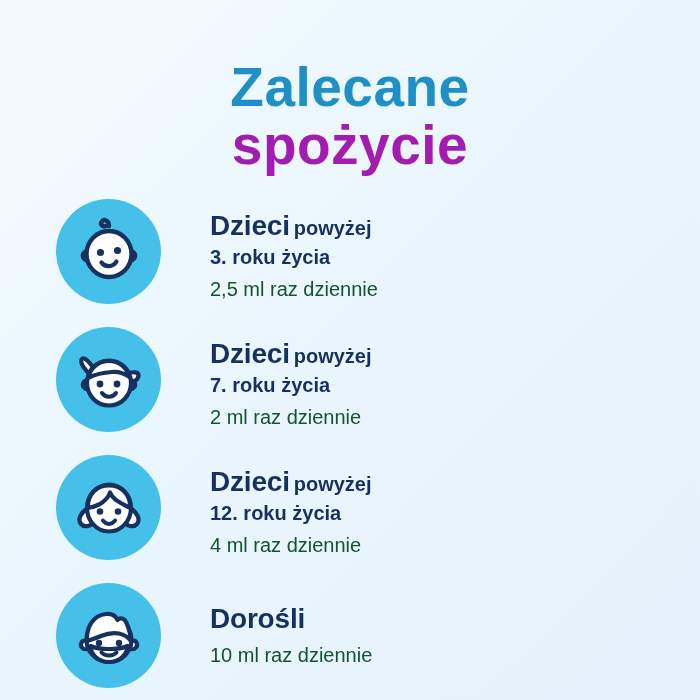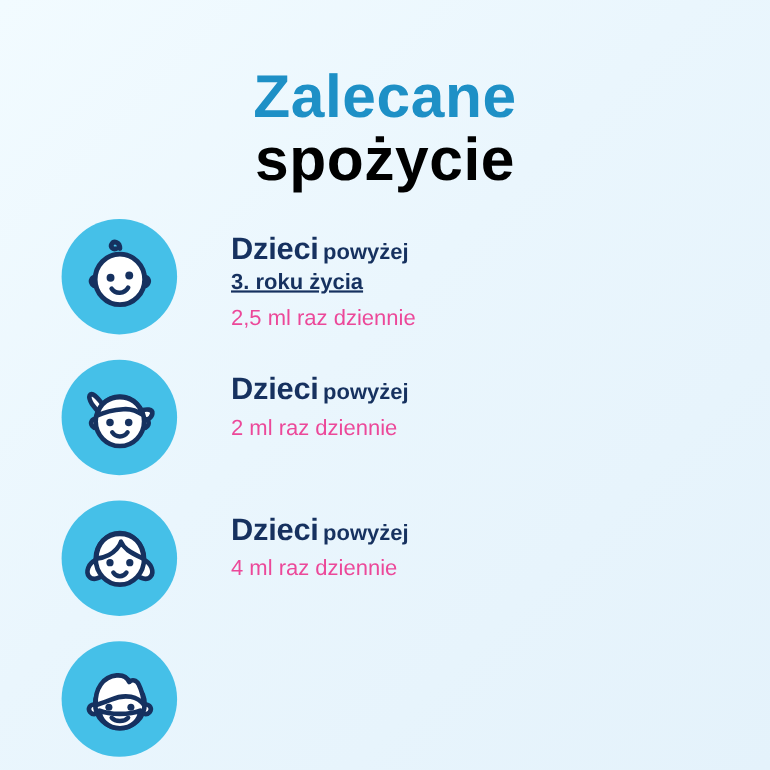--- a/index.html
+++ b/index.html
@@ -31,21 +31,21 @@
   }
 
   .title-line {
     font-weight: 700;
     font-size: 55px;
     line-height: 58px;
     letter-spacing: 0.5px;
   }
 
   .title-line-1 { color: #1e90c6; }
-  .title-line-2 { color: #000000; }
+  .title-line-2 { color: #a21caf; }
 
   
   .rows {
     position: absolute;
     top: 183px;
     left: 0;
     width: 700px;
   }
 
   .row {
@@ -92,27 +92,26 @@
     font-weight: 700;
     margin-left: 4px;
   }
 
   .row-subheading {
     font-size: 20px;
     font-weight: 700;
     margin-top: 7px;
     line-height: 1.05;
     white-space: nowrap;
-    text-decoration: underline;
   }
 
   .row-dose {
     font-size: 20px;
     font-weight: 400;
-    color: #ec4899;
+    color: #14532d;
     margin-top: 10px;
     white-space: nowrap;
   }
 
   .row.adult .row-text { padding-top: 22px; }
   .row.adult .row-dose { margin-top: 11px; }
 </style>
 </head>
 <body>
 
@@ -161,20 +160,21 @@
           </g>
           <circle cx="31" cy="44" r="3.4" fill="#16315f"></circle>
           <circle cx="48" cy="44" r="3.4" fill="#16315f"></circle>
           <path d="M33 53 C36.5 58 43.5 58 47 53" fill="none" stroke="#16315f" stroke-width="4" stroke-linecap="round"></path>
         </svg>
       </div>
       <div class="row-text">
         <div class="row-heading">
           <span class="heading-strong">Dzieci</span><span class="heading-small">powyżej</span>
         </div>
+        <div class="row-subheading">7. roku życia</div>
         <div class="row-dose">2 ml raz dziennie</div>
       </div>
     </div>
 
     <div class="row">
       <div class="icon-badge">
         <svg width="80" height="80" viewBox="0 0 80 80">
           <g fill="#ffffff" stroke="#16315f" stroke-width="4.2" stroke-linecap="round" stroke-linejoin="round">
             <path d="M18 41 C11.5 44 8.5 52 12 56 C15.5 60 22 58 25 54 Z"></path>
             <path d="M62 41 C68.5 44 71.5 52 68 56 C64.5 60 58 58 55 54 Z"></path>
@@ -183,35 +183,42 @@
           </g>
           <circle cx="31" cy="43.5" r="3.3" fill="#16315f"></circle>
           <circle cx="49" cy="43.5" r="3.3" fill="#16315f"></circle>
           <path d="M34 52.5 C37 57 43 57 46 52.5" fill="none" stroke="#16315f" stroke-width="4" stroke-linecap="round"></path>
         </svg>
       </div>
       <div class="row-text">
         <div class="row-heading">
           <span class="heading-strong">Dzieci</span><span class="heading-small">powyżej</span>
         </div>
+        <div class="row-subheading">12. roku życia</div>
         <div class="row-dose">4 ml raz dziennie</div>
       </div>
     </div>
 
     <div class="row adult">
       <div class="icon-badge">
         <svg width="80" height="80" viewBox="0 0 80 80">
           <g fill="#ffffff" stroke="#16315f" stroke-width="4.2" stroke-linecap="round" stroke-linejoin="round">
             <path d="M17.5 44.5 C12.5 44 10.5 48.5 13 51.5 C15 54 18.5 53.5 19.5 52"></path>
             <path d="M62.5 44.5 C67.5 44 69.5 48.5 67 51.5 C65 54 61.5 53.5 60.5 52"></path>
             <ellipse cx="40" cy="44" rx="22.5" ry="22"></ellipse>
             <path d="M18 45 C17 30 25 19 37 18 C44 17.4 47 20.5 48.5 24 C51 21.5 55 22 57 26 C60 32 61.5 38.5 62 45 C59 41 55 38.5 50 37.5 C45 36.5 38 37.5 32 40 C26 42.5 21 44 18 45 Z"></path>
             <path d="M21.5 50 C26 52 33 53 40 53 C47 53 54 52 58.5 50 C58.5 58 51 66 40 66 C29 66 21.5 58 21.5 50 Z"></path>
           </g>
           <circle cx="30" cy="47" r="3.2" fill="#16315f"></circle>
           <circle cx="50" cy="47" r="3.2" fill="#16315f"></circle>
           <path d="M32.5 56.5 C36 60.5 44 60.5 47.5 56.5" fill="none" stroke="#16315f" stroke-width="4" stroke-linecap="round"></path>
         </svg>
       </div>
+      <div class="row-text">
+        <div class="row-heading">
+          <span class="heading-strong">Dorośli</span><span class="heading-small"></span>
+        </div>
+        <div class="row-dose">10 ml raz dziennie</div>
+      </div>
     </div>
 
   </div>
 </div>
 
 </body></html>

